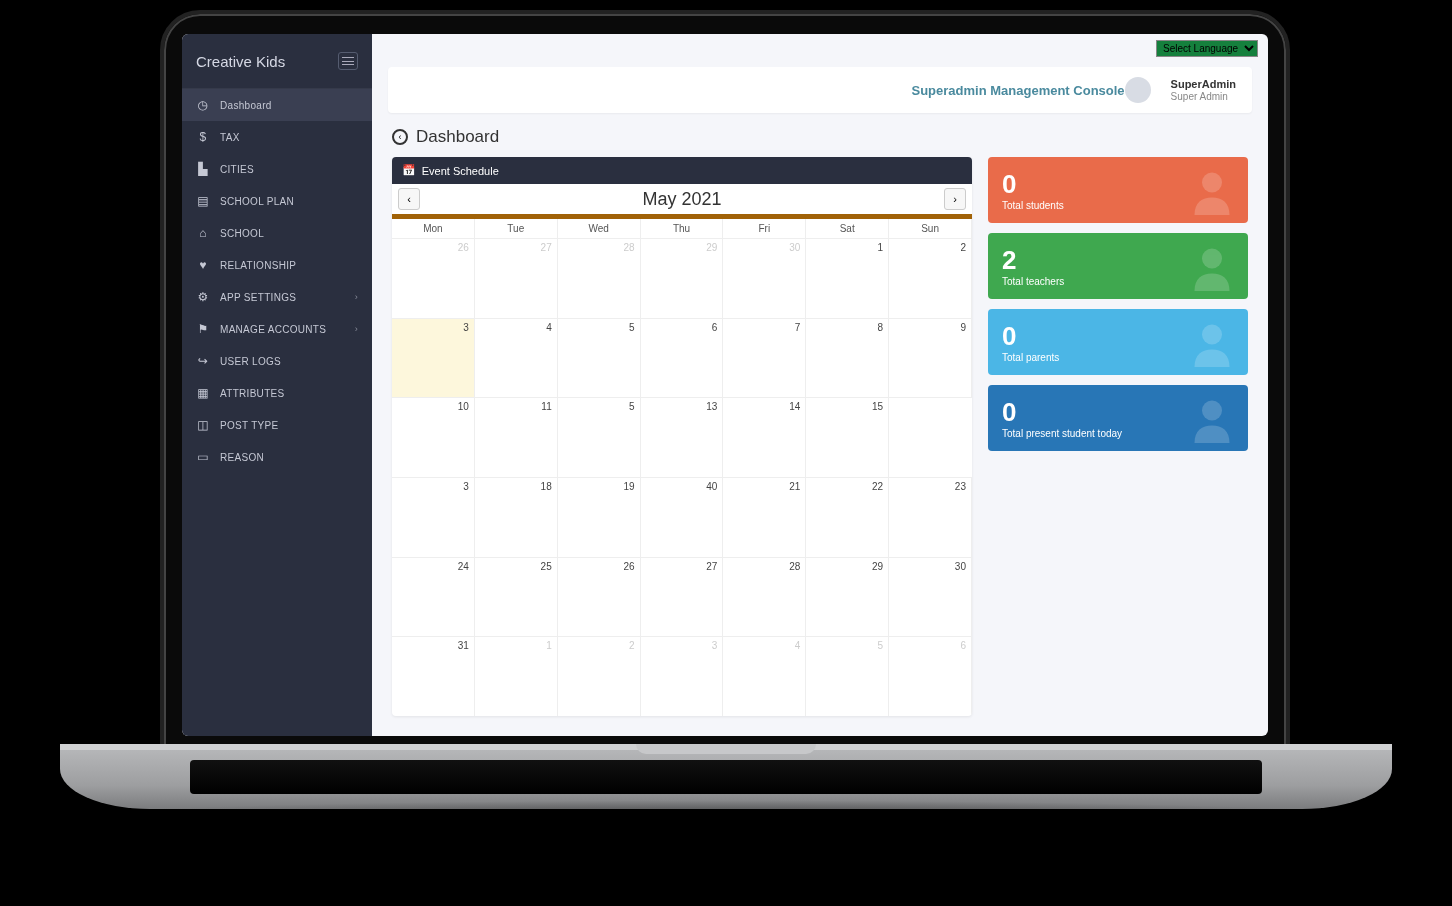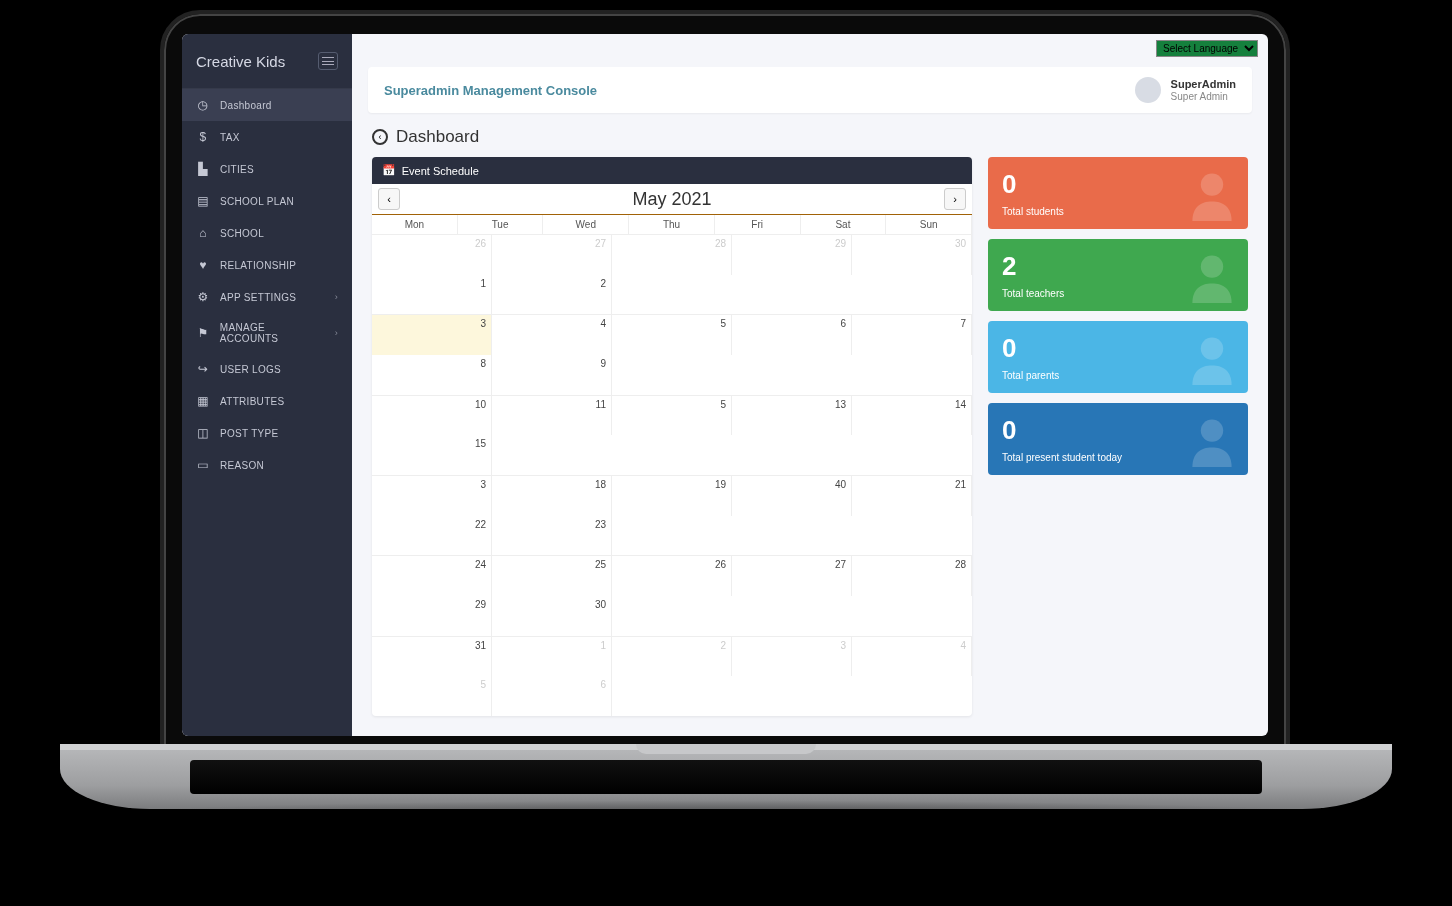--- a/index.html
+++ b/index.html
@@ -1,59 +1,59 @@
 <!DOCTYPE html>
 <html><head>
 <meta charset="utf-8">
 <style>
 *{box-sizing:border-box;margin:0;padding:0;font-family:Arial,Helvetica,sans-serif}
 body{background:#000;width:1452px;height:906px;position:relative;overflow:hidden}
 .laptop{position:absolute;left:160px;top:10px;width:1130px;height:740px;background:#0a0a0a;border-radius:40px 40px 0 0;border:4px solid #222;box-shadow:inset 0 0 0 2px #444}
 .screen{position:absolute;left:18px;top:20px;right:18px;bottom:10px;background:#f5f6fa;border-radius:6px;overflow:hidden;display:flex}
-.sidebar{width:170px;background:#2a2f3f;color:#c5c8d4;display:flex;flex-direction:column;font-size:11px}
+.sidebar{width:190px;background:#2a2f3f;color:#c5c8d4;display:flex;flex-direction:column;font-size:11px}
 .brand{padding:18px 14px;display:flex;align-items:center;justify-content:space-between;border-bottom:1px solid #353a4a}
 .brand-title{font-size:15px;color:#d5d8e4;font-weight:400}
 .hamburger{width:20px;height:18px;border:1px solid #555c70;border-radius:3px;display:flex;flex-direction:column;justify-content:space-evenly;padding:2px 3px}
 .hamburger div{height:1px;background:#aab}
 .nav{list-style:none;flex:1}
 .nav li{padding:9px 14px;display:flex;align-items:center;gap:10px;cursor:pointer;font-size:10px;letter-spacing:.3px}
 .nav li.active{background:#3a3f52}
 .nav .ico{width:14px;height:14px;display:inline-flex;align-items:center;justify-content:center;font-size:12px}
 .nav .chev{margin-left:auto;font-size:9px;opacity:.6}
 .main{flex:1;display:flex;flex-direction:column;overflow:hidden}
 .topbar{display:flex;justify-content:flex-end;padding:6px 10px}
 .lang{font-size:10px;border:1px solid #888;background:#15803d;padding:1px 2px}
-.header{margin:4px 16px 0 16px;background:#fff;border-radius:4px;padding:10px 16px;display:flex;align-items:center;justify-content:space-between;box-shadow:0 1px 2px rgba(0,0,0,.05)}
+.header{margin:4px 16px 0 16px;background:#fff;border-radius:4px;padding:10px 16px;display:flex;align-items:center;justify-content:flex-end;box-shadow:0 1px 2px rgba(0,0,0,.05)}
 .htitle{color:#4a8a9e;font-size:13px;font-weight:600}
-.user{display:flex;align-items:center;gap:10px}
+.user{display:flex;align-items:center;gap:20px}
 .avatar{width:26px;height:26px;border-radius:50%;background:#d8dce4}
 .uname{font-size:11px;color:#333;font-weight:600;line-height:1.1}
 .urole{font-size:10px;color:#888}
 .page-head{display:flex;align-items:center;gap:8px;margin:14px 20px 10px 20px}
 .back-circle{width:16px;height:16px;border:2px solid #333;border-radius:50%;display:flex;align-items:center;justify-content:center;font-size:9px}
 .page-title{font-size:17px;color:#333}
 .content{display:flex;gap:16px;padding:0 20px 20px 20px;flex:1;overflow:hidden}
 .calendar-card{flex:1;background:#fff;border-radius:4px;box-shadow:0 1px 3px rgba(0,0,0,.08);display:flex;flex-direction:column;overflow:hidden}
 .cal-head{background:#2a2f3f;color:#fff;padding:7px 10px;font-size:11px;display:flex;align-items:center;gap:6px}
 .cal-nav{display:flex;align-items:center;justify-content:space-between;padding:4px 6px}
 .cal-btn{width:22px;height:22px;border:1px solid #ccc;background:#f7f7f7;border-radius:3px;font-size:11px;cursor:pointer;display:flex;align-items:center;justify-content:center}
 .cal-month{font-size:18px;color:#333;font-weight:400}
-.cal-grid{flex:1;display:flex;flex-direction:column;border-top:1px solid #a16207}
+.cal-grid{flex:1;display:flex;flex-direction:column;border-top:5px solid #a16207}
 .dow{display:grid;grid-template-columns:repeat(7,1fr);font-size:10px;color:#555}
 .dow div{padding:4px 0;text-align:center;border-right:1px solid #eee}
 .weeks{flex:1;display:grid;grid-template-rows:repeat(6,1fr)}
-.week{display:grid;grid-template-columns:repeat(5,1fr);border-top:1px solid #eee}
+.week{display:grid;grid-template-columns:repeat(7,1fr);border-top:1px solid #eee}
 .day{border-right:1px solid #eee;position:relative;font-size:10px;color:#444}
 .day.other{color:#ccc}
 .day .num{position:absolute;top:3px;right:5px}
 .day.today{background:#fdf7dc}
 .stats{width:260px;display:flex;flex-direction:column;gap:10px}
 .stat{border-radius:4px;color:#fff;padding:12px 14px;position:relative;overflow:hidden}
 .stat .val{font-size:26px;font-weight:700}
-.stat .lbl{font-size:10px;margin-top:6px}
+.stat .lbl{font-size:10px;margin-top:0}
 .s1{background:#e96b4a}.s2{background:#3fa84f}.s3{background:#4bb6e6}.s4{background:#2876b6}
 .silh{position:absolute;right:8px;top:8px;bottom:8px;width:56px;opacity:.18}
 .silh svg{width:100%;height:100%}
 .base{position:absolute;left:60px;right:60px;top:744px;height:65px;background:linear-gradient(#b5b6b8,#9d9ea0 60%,#7b7c7e);border-radius:0 0 90px 90px/0 0 40px 40px;border-top:6px solid #d0d1d3}
 .kb{position:absolute;left:130px;right:130px;top:10px;height:34px;background:linear-gradient(#111,#000);border-radius:4px}
 .notch{position:absolute;left:50%;transform:translateX(-50%);top:-6px;width:180px;height:10px;background:#c7c8ca;border-radius:0 0 10px 10px}
 .shadow{position:absolute;left:20px;right:20px;top:800px;height:40px;background:radial-gradient(ellipse at center,rgba(0,0,0,.5),transparent 70%)}
 </style>
 </head>
 <body>

